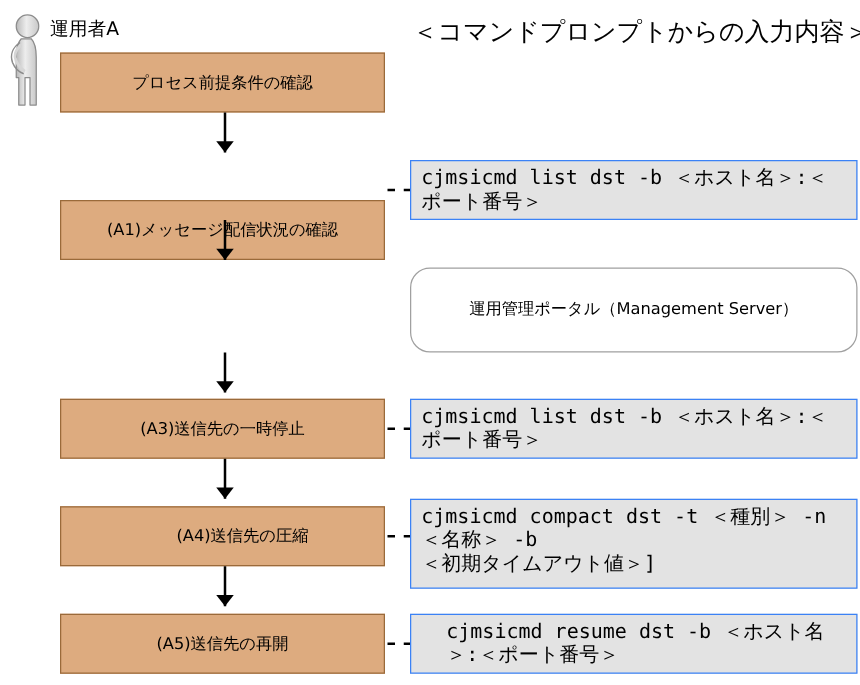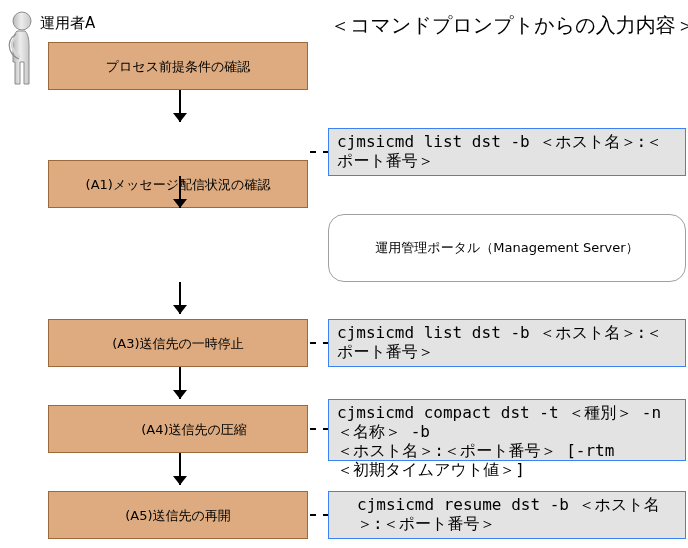--- a/index.html
+++ b/index.html
@@ -212,24 +212,23 @@
 
   <div class="arrow-line" style="top:367px; height:32px;"></div>
   <div class="arrow-head" style="top:390px;"></div>
 
   <div class="proc-box" style="top:405px; height:48px;padding-left:36px;">
     <span class="lines">
       <span class="ln">(A4)送信先の圧縮</span>
     </span>
   </div>
   <div class="dash-link" style="top:428px;"></div>
-  <div class="cmd-box left-text" style="top:399px; height:62px;">
+  <div class="cmd-box left-text" style="top:399px; height:72px;">
     <span class="lines">
       <span class="ln">cjmsicmd compact dst -t ＜種別＞ -n ＜名称＞ -b</span>
-      <span class="ln">＜ホスト名＞:＜ポート番号＞ [-rtm</span>
       <span class="ln">＜初期タイムアウト値＞]</span>
     </span>
   </div>
 
   <div class="arrow-line" style="top:453px; height:32px;"></div>
   <div class="arrow-head" style="top:476px;"></div>
 
   <div class="proc-box" style="top:491px; height:48px;">
     <span class="lines">
       <span class="ln">(A5)送信先の再開</span>

